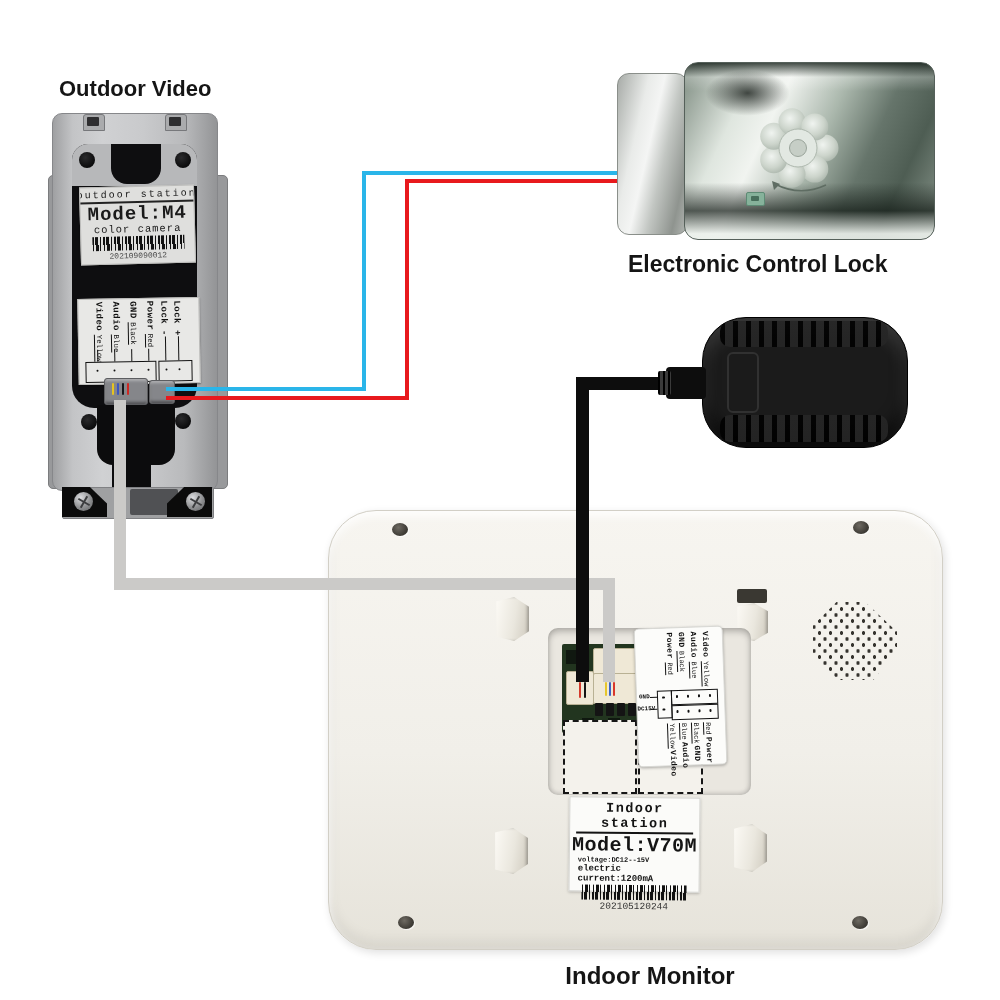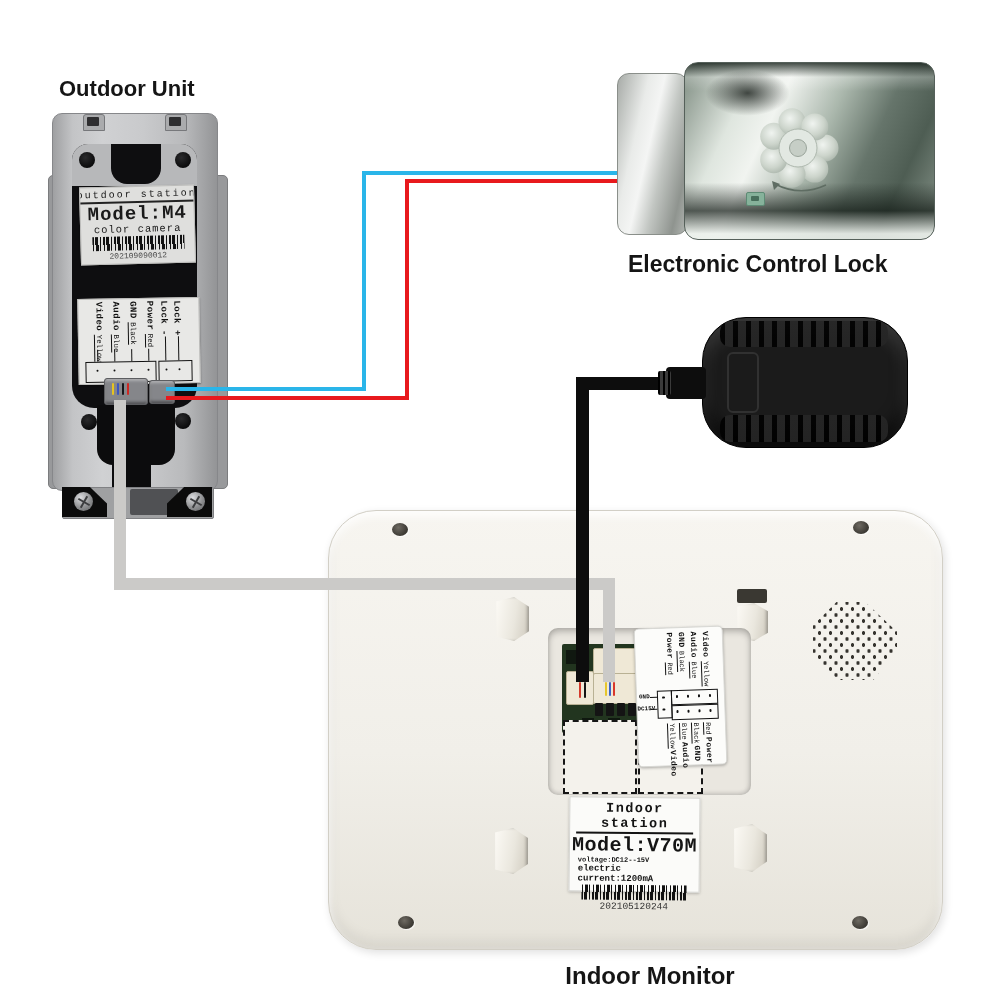--- a/index.html
+++ b/index.html
@@ -340,17 +340,17 @@
 
   <div id="adapter" class="abs">
     <div class="abs ad-body"></div>
     <div class="abs ad-rib" style="top:4px;"></div>
     <div class="abs ad-rib" style="top:98px;height:27px;"></div>
     <div class="abs ad-label"></div>
     <div class="abs ad-plug"></div>
     <div class="abs ad-plugrib"></div>
   </div>
 
-  <div class="title" style="left:59px;top:76px;font-size:22px;">Outdoor Unit</div>
+  <div class="title" style="left:59px;top:76px;font-size:22px;">Outdoor Video</div>
   <div class="title" style="left:628px;top:251px;font-size:23px;">Electronic Control Lock</div>
   <div class="title" style="left:490px;top:962px;width:320px;text-align:center;font-size:24px;">Indoor Monitor</div>
 
 </div>
 
 </body></html>

